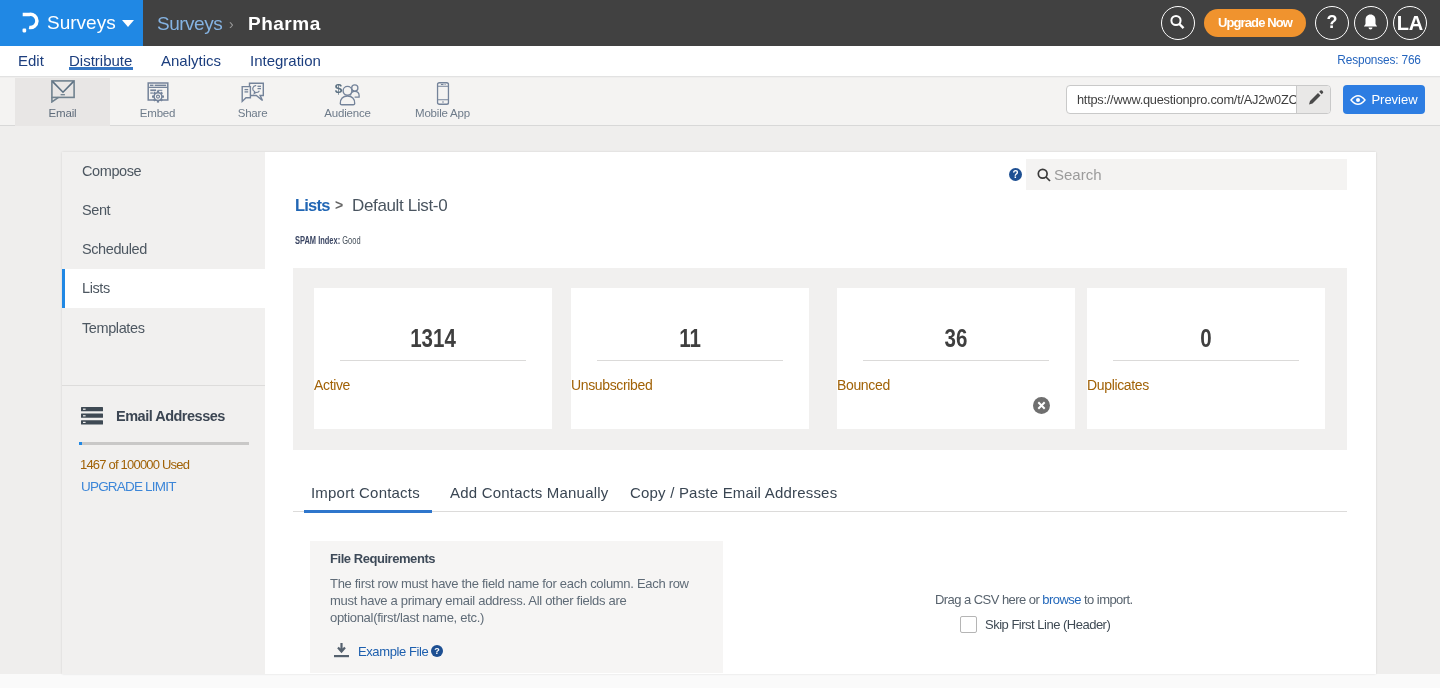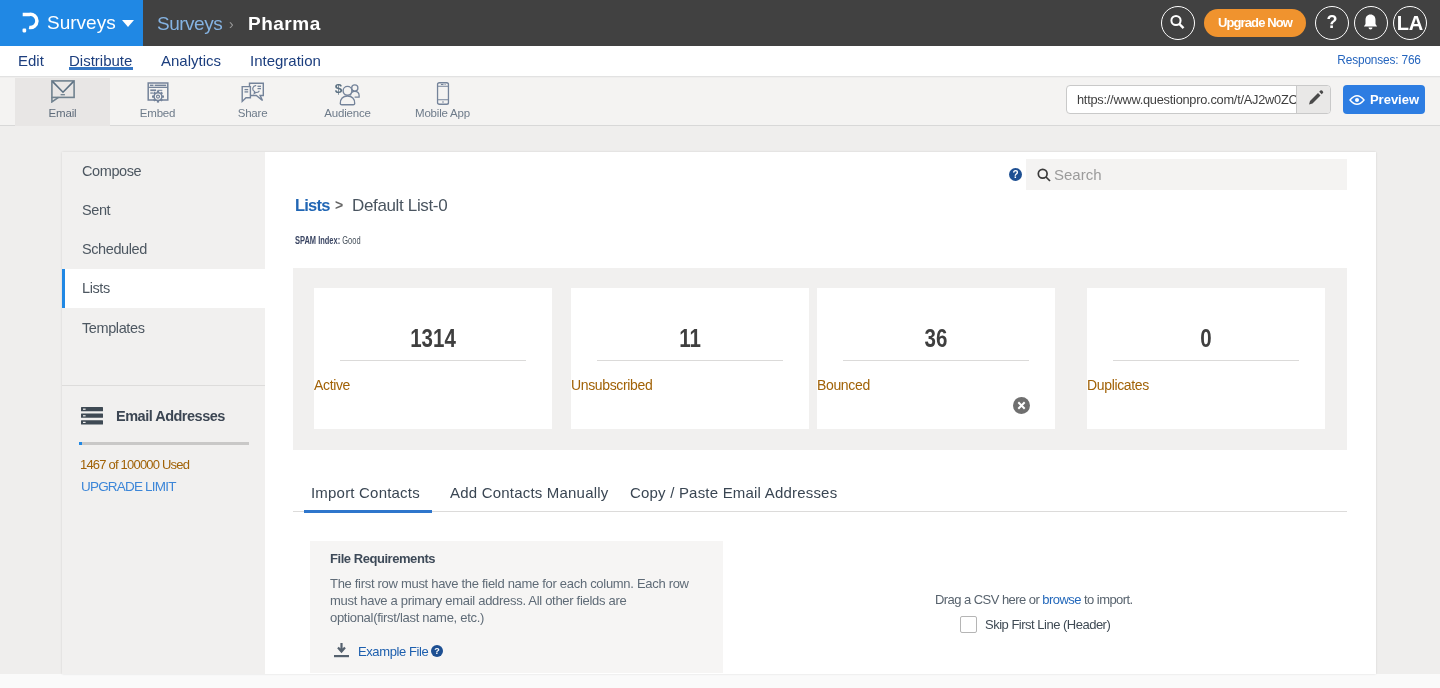--- a/index.html
+++ b/index.html
@@ -28,21 +28,21 @@
 
 
 .toolbar { position:absolute; left:0; top:78px; width:1440px; height:48px; background:#f4f3f2; border-bottom:1px solid #d8d8d8; }
 .tool { position:absolute; top:0; height:48px; text-align:center; }
 .tool.active { background:#e8e6e5; }
 .tool .lbl { position:absolute; left:0; right:0; top:29px; font-size:11.5px; letter-spacing:-0.2px; color:#6e7b8a; }
 .tool svg { position:absolute; top:3px; left:50%; transform:translateX(-50%); }
 .urlbox { position:absolute; left:1066px; top:7px; width:265px; height:29px; background:#fff; border:1px solid #c9c9c9; border-radius:4px; }
 .urltxt { position:absolute; left:10px; top:0; width:219px; height:27px; line-height:27px; font-size:12.8px; letter-spacing:-0.25px; color:#3f3f3f; overflow:hidden; white-space:nowrap; }
 .pencilbox { position:absolute; right:0; top:0; width:34px; height:27px; background:#e9e8e7; border-left:1px solid #c9c9c9; border-radius:0 3px 3px 0; }
-.previewbtn { position:absolute; left:1343px; top:7px; width:82px; height:29px; background:#2d7de2; border-radius:4px; color:#fff; font-size:13px; text-align:center; line-height:29px;font-weight:bold; }
+.previewbtn { position:absolute; left:1343px; top:7px; width:82px; height:29px; background:#2d7de2; border-radius:4px; color:#fff; font-size:13px; text-align:center; line-height:29px; }
 
 
 .panel { position:absolute; left:62px; top:152px; width:1314px; height:522px; background:#fff; box-shadow:0 0 2px rgba(0,0,0,0.12); }
 .botstrip { position:absolute; left:0; top:674px; width:1440px; height:14px; background:#fafafa; }
 
 
 .sidebar { position:absolute; left:0; top:0; width:203px; height:522px; background:#f1f0ef; }
 .sitem { position:absolute; left:0; width:203px; height:39px; line-height:39px; padding-left:20px; font-size:14.5px; letter-spacing:-0.4px; color:#4d5761; }
 .sitem.active { background:#fff; border-left:3px solid #2088e4; padding-left:17px; }
 .sdivider { position:absolute; left:0; top:233px; width:203px; height:1px; background:#dddcdb; }
@@ -267,21 +267,21 @@
     <div class="card" style="left:21px;">
       <div class="num">1314</div>
         <div class="hr"></div>
         <div class="cap">Active</div>
     </div>
     <div class="card" style="left:278px;">
       <div class="num">11</div>
         <div class="hr"></div>
         <div class="cap">Unsubscribed</div>
     </div>
-    <div class="card" style="left:524px;padding-left:35px;">
+    <div class="card" style="left:544px;padding-left:35px;">
       <div class="num">36</div>
         <div class="hr"></div>
         <div class="cap">Bounced</div>
       <svg class="xcircle" width="19" height="19" viewBox="0 0 19 19">
           <circle cx="9.5" cy="9.5" r="8.5" fill="#6f6f6f"></circle>
           <path d="M6.3 6.3 L12.7 12.7 M12.7 6.3 L6.3 12.7" stroke="#fff" stroke-width="2"></path>
         </svg>
     </div>
     <div class="card" style="left:794px;">
       <div class="num">0</div>

